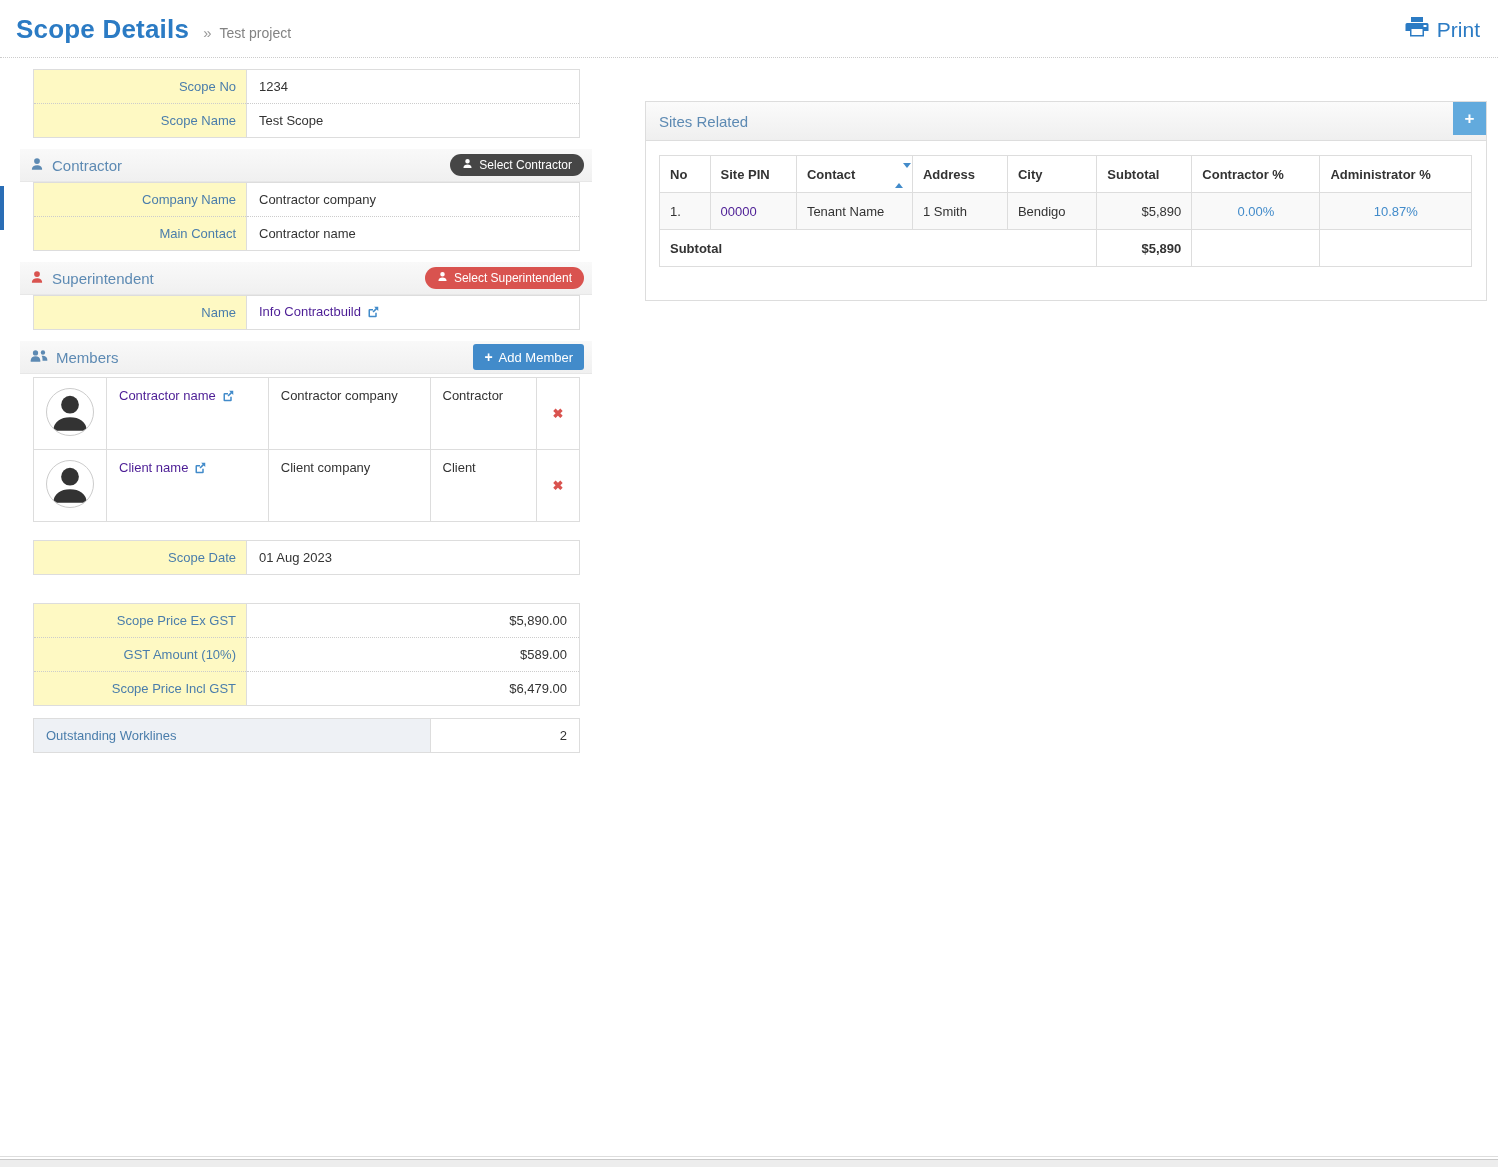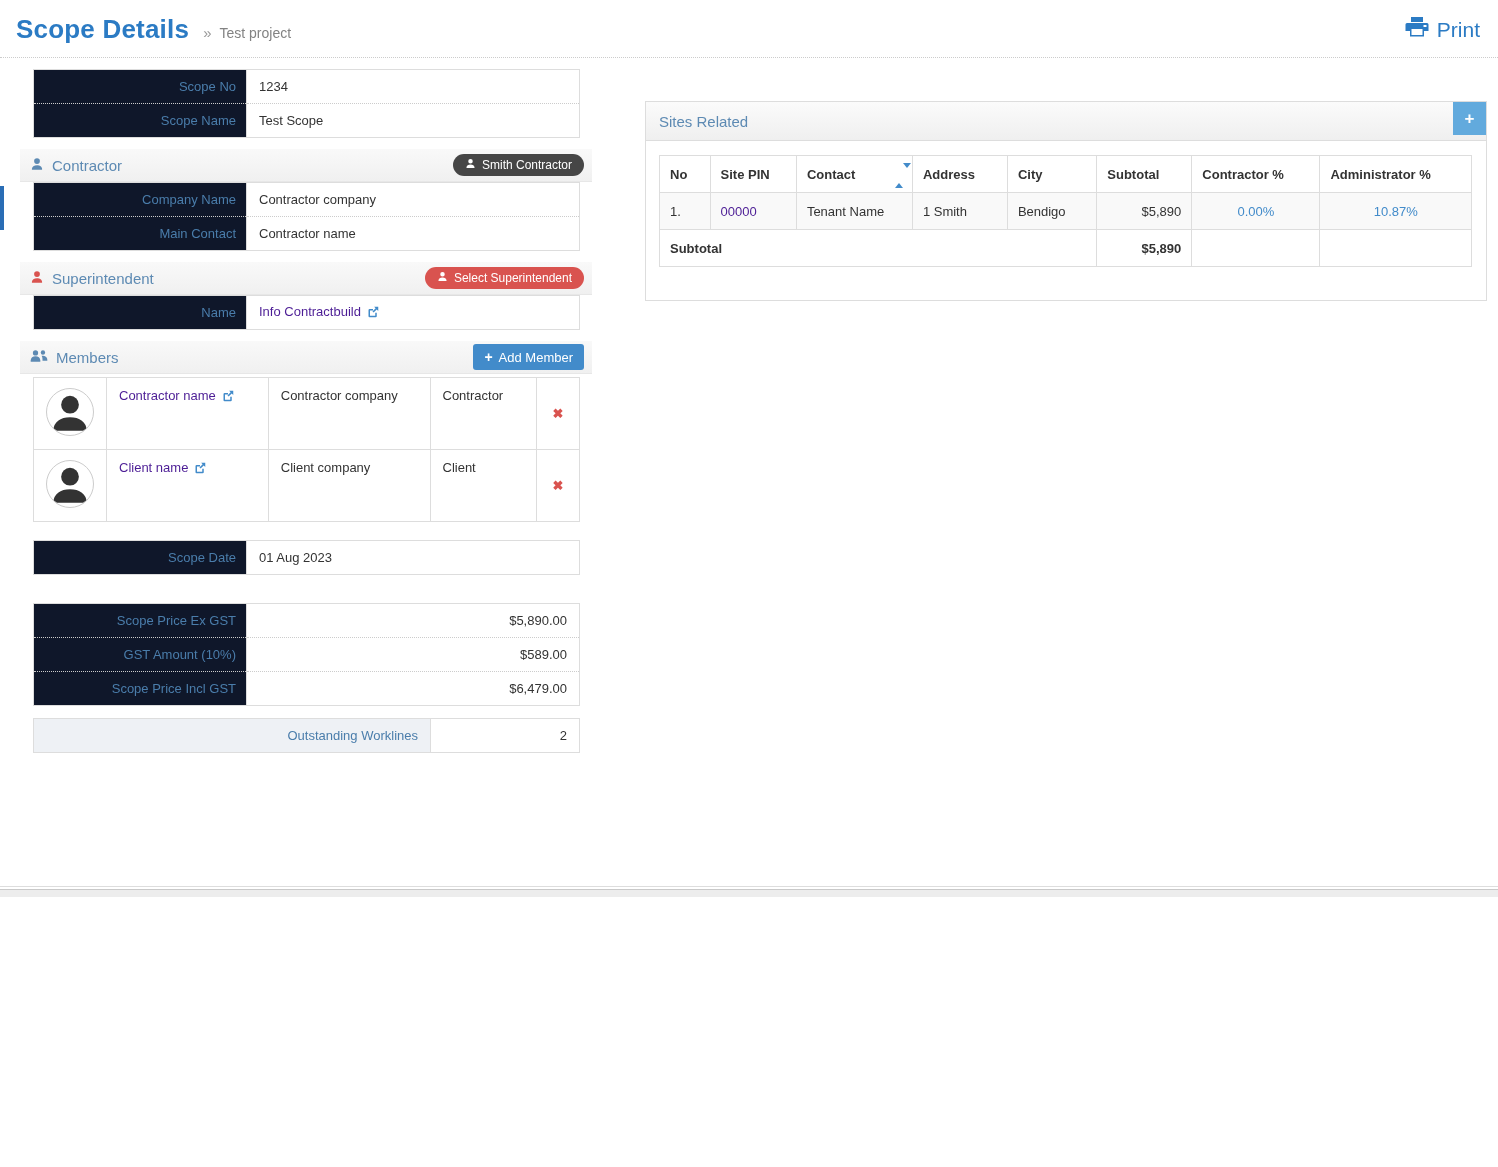--- a/index.html
+++ b/index.html
@@ -1,17 +1,17 @@
 <!DOCTYPE html>
 <html><head>
 <meta charset="utf-8">
 <style>
   html,body { margin:0; padding:0; background:#fff; }
   .page {
-    position:relative; width:1498px; height:897px; overflow:hidden;
+    position:relative; width:1498px; height:1167px; overflow:hidden;
     font-family:"Liberation Sans", sans-serif; font-size:13px; color:#333; background:#fff;
   }
   
   .page-header {
     display:flex; align-items:center; padding:14px 14px 12px 16px;
     border-bottom:1px dotted #ccc;
   }
   .page-title { color:#2b7bc4; font-size:26px; font-weight:600; letter-spacing:0.2px; }
   .crumb-arrow { color:#999; font-size:15px; margin:6px 0 0 14px; }
   .crumb { color:#828282; font-size:14px; margin:6px 0 0 8px; }
@@ -25,21 +25,21 @@
   .right-col { flex:1; margin-left:53px; }
 
   
   .kv-table {
     border-collapse:collapse; width:547px; margin:0 12px 0 13px; background:#fff;
     border:1px solid #ddd;
   }
   .kv-table td { height:33px; padding:0 12px; }
   .kv-table tr + tr td { border-top:1px dotted #ccc; }
   .kv-label {
-    width:190px; background:#0f172a; color:#4a7dab; text-align:right;
+    width:190px; background:#fef9c3; color:#4a7dab; text-align:right;
     border-right:1px solid #ddd; padding-right:10px !important;
   }
   .kv-value { color:#333; }
   .kv-value.money { text-align:right; }
   .mt13 { margin-top:13px; }
   .mt12 { margin-top:28px; }
 
   
   .section-header {
     display:flex; align-items:center; height:32px; margin-top:11px;
@@ -74,21 +74,21 @@
   .member-name-cell { width:160px; }
   .member-company-cell { width:160px; }
   .member-role-cell { width:88px; }
   .close-cell { width:20px; text-align:center; vertical-align:middle !important; }
   .close-x { color:#d9534f; font-weight:bold; font-size:13px; cursor:pointer; }
 
   
   .worklines-table { border-collapse:collapse; width:547px; margin:12px 12px 0 13px; border:1px solid #ddd; }
   .worklines-table td { height:33px; padding:0 12px; }
   .worklines-label {
-    width:372px; background:#eef1f5; color:#4a7dab; text-align:right;
+    width:372px; background:#eef1f5; color:#4a7dab; text-align:left;
     border-right:1px solid #ddd;
   }
   .worklines-value { text-align:right; }
 
   
   .panel { border:1px solid #ddd; background:#fff; position:relative; margin-right:0;margin-top:32px; }
   .panel-header {
     position:relative; height:38px; display:flex; align-items:center;
     background:linear-gradient(#fbfbfb,#efefef); border-bottom:1px solid #ddd; padding-left:13px;
   }
@@ -167,21 +167,21 @@
             </svg>
         </span>
         <span class="section-title">Contractor</span>
         <span class="spacer"></span>
         <button class="pill-btn pill-dark">
           <span>
             <svg width="11" height="11" viewBox="0 0 16 16">
                 <path fill="#fff" d="M8 8a3.3 3.3 0 1 0 0-6.6A3.3 3.3 0 0 0 8 8zm0 1.5c-3.2 0-5.8 1.8-5.8 4v1.2h11.6V13.5c0-2.2-2.6-4-5.8-4z"></path>
               </svg>
           </span>
-          <span>Smith Contractor</span>
+          <span>Select Contractor</span>
         </button>
       </div>
       <table class="kv-table">
         <tbody>
             <tr>
           <td class="kv-label">Company Name</td>
           <td class="kv-value">Contractor company</td>
         </tr>
         <tr>
           <td class="kv-label">Main Contact</td>

